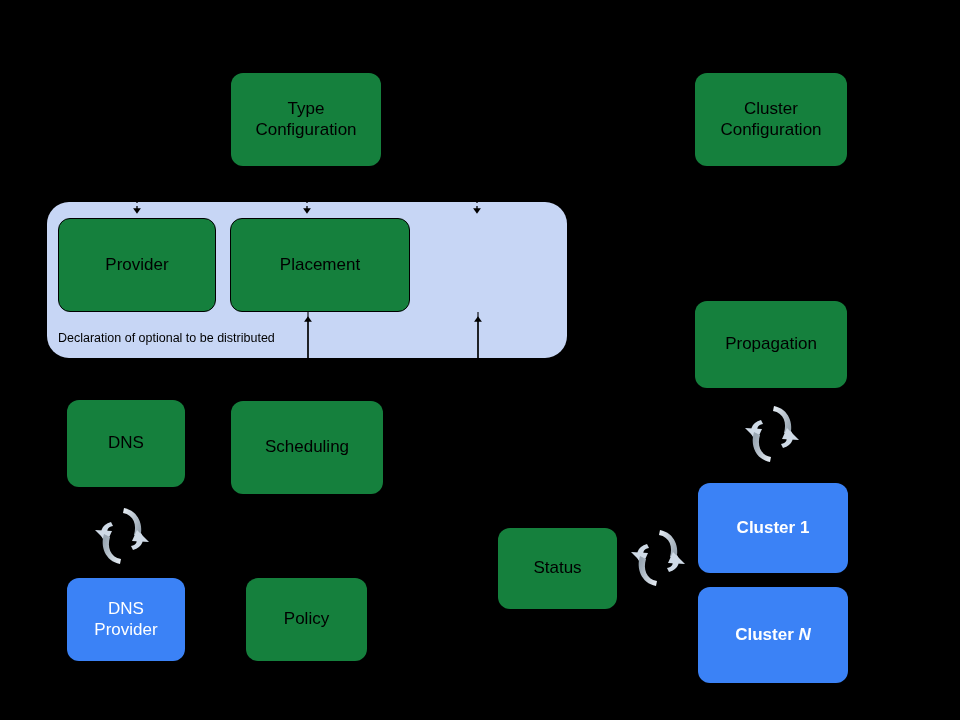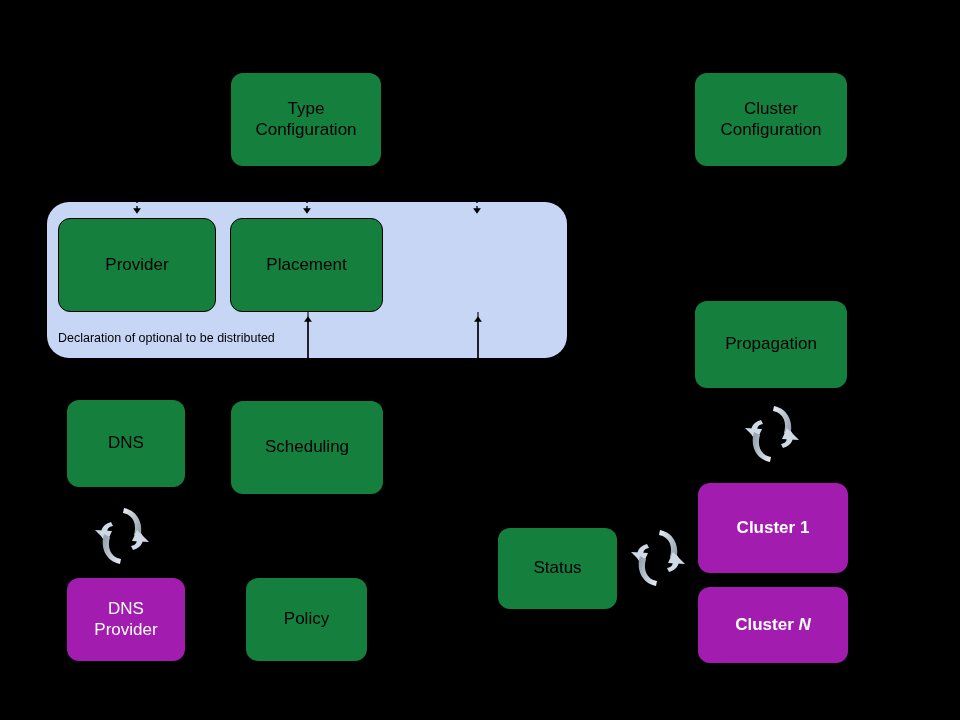--- a/index.html
+++ b/index.html
@@ -33,21 +33,21 @@
   }
   .box .label { display: block; }
   .box .sub {
     display: block;
     font-size: 13.5px;
     line-height: 1.2;
   }
   
   .fill-light  { background: #15803d; }
   .fill-panel  { background: #c7d6f5; }
-  .fill-blue   { background: #a21caf; color: #ffffff; }
+  .fill-blue   { background: #3b82f6; color: #ffffff; }
   
   .bordered      { border: 1.2px solid #000000; }
   .border-dashdot{ border: 1.4px dashed #000000; }
   .no-border     { border: none; }
   .bold          { font-weight: bold; }
   .ital          { font-style: italic; }
 
   
   .caption {
     position: absolute;
@@ -85,21 +85,21 @@
     </span>
   </div>
 
   <div class="box fill-panel no-border" style="left:47px; top:202px; width:520px; height:156px; border-radius:22px; display:block;">
   </div>
 
   <div class="box fill-light bordered" style="left:58px; top:218px; width:158px; height:94px;">
     <span class="label">Provider</span>
   </div>
 
-  <div class="box fill-light bordered" style="left:230px; top:218px; width:153px; height:94px;">
+  <div class="box fill-light bordered" style="left:230px; top:218px; width:180px; height:94px;">
     <span class="label">Placement</span>
   </div>
 
 
   <div class="caption" style="left:58px; top:331px;">Declaration of optional to be distributed</div>
 
   <div class="box fill-light no-border" style="left:67px; top:400px; width:118px; height:87px;">
     <span class="label">DNS</span>
   </div>
 
@@ -125,21 +125,21 @@
   <div class="box fill-light no-border" style="left:695px; top:301px; width:152px; height:87px;">
     <span class="label">Propagation</span>
   </div>
 
   <div class="box fill-blue no-border bold" style="left:698px; top:483px; width:150px; height:90px;">
     <span>
       <span>Cluster </span><span>1</span>
     </span>
   </div>
 
-  <div class="box fill-blue no-border bold" style="left:698px; top:587px; width:150px; height:76px;">
+  <div class="box fill-blue no-border bold" style="left:698px; top:587px; width:150px; height:96px;">
     <span>
       <span>Cluster </span><span class="ital">N</span>
     </span>
   </div>
 
   <div class="conn" style="left:0; top:0; width:960px; height:720px;">
     <svg width="960" height="720" viewBox="0 0 960 720">
       <defs>
         <marker id="arrowDown" markerWidth="8" markerHeight="8" refX="2.2" refY="4" orient="auto" markerUnits="strokeWidth">
           <path d="M0,1 L4.4,4 L0,7 z" fill="#000000"></path>

